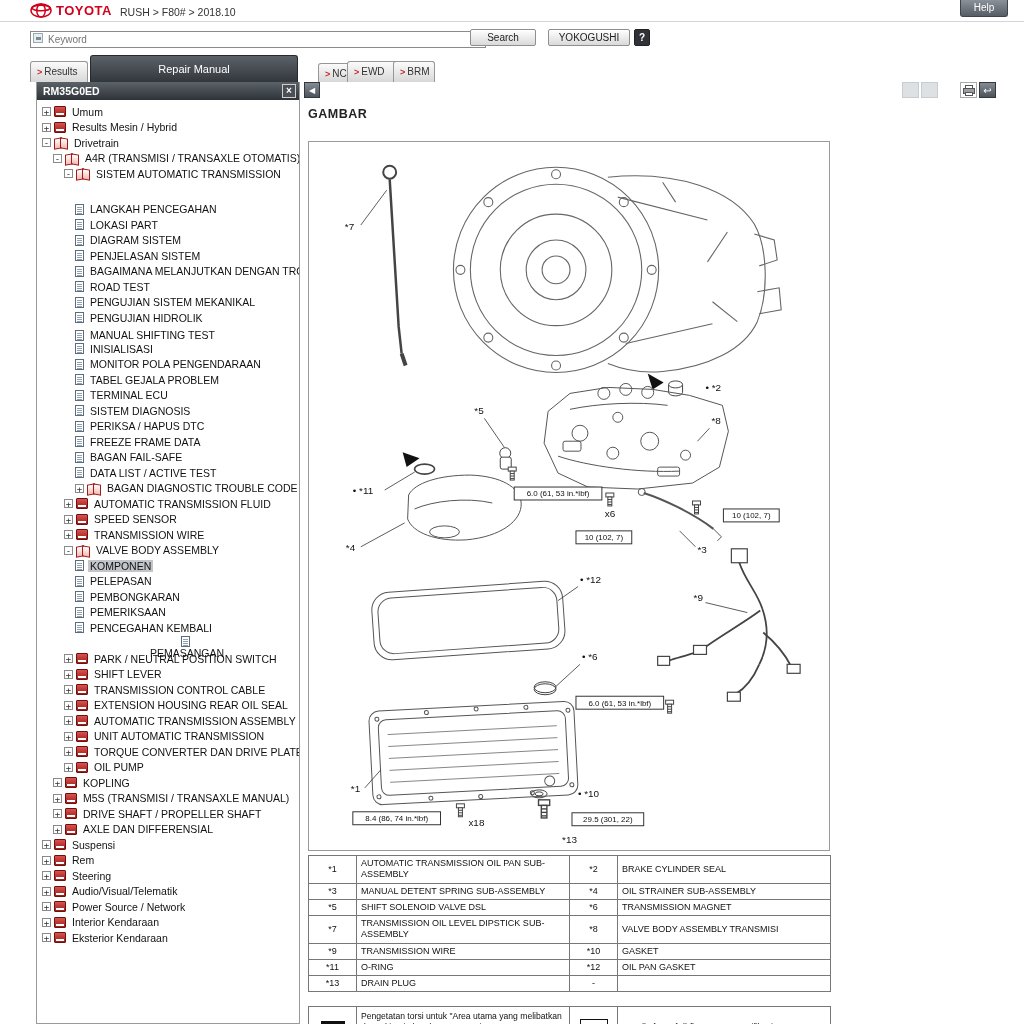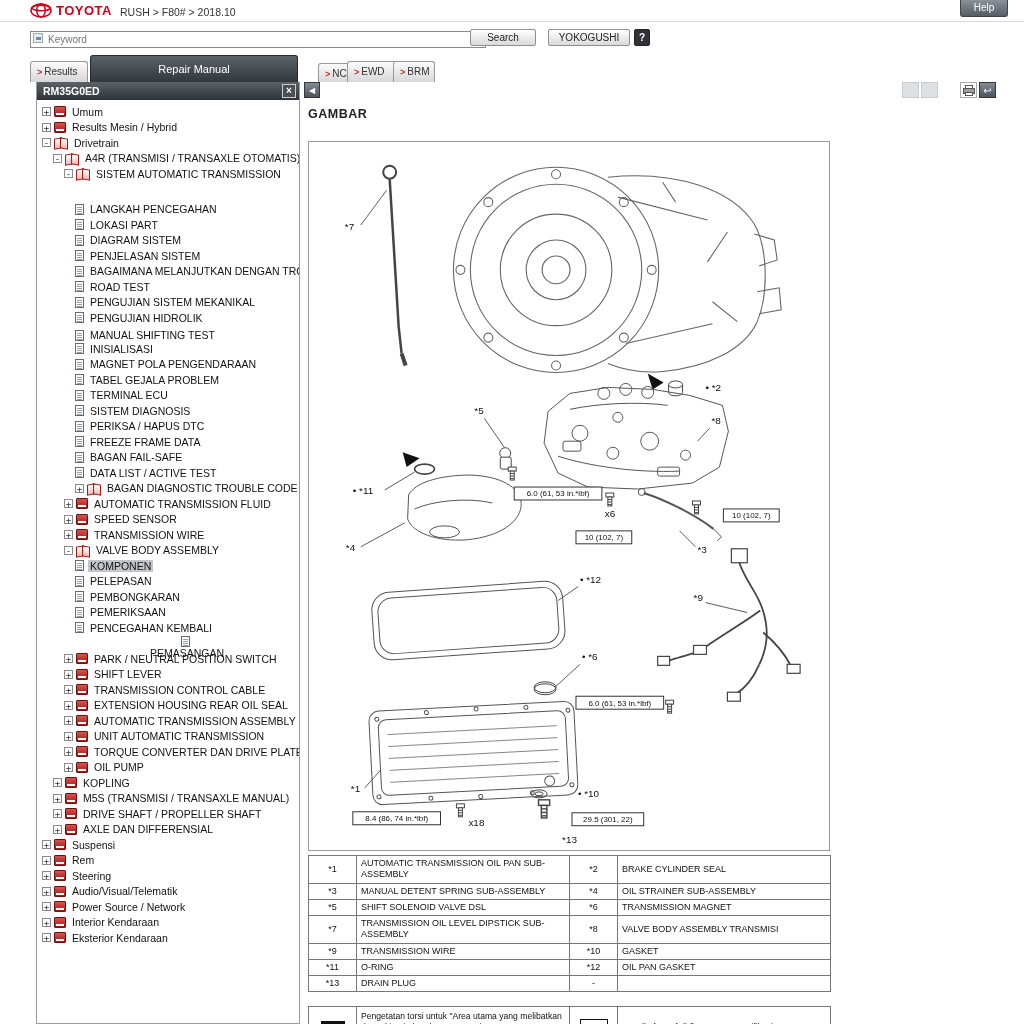--- a/index.html
+++ b/index.html
@@ -207,21 +207,21 @@
           <div class="trow" style="padding-left: 38px; align-items: flex-end;">
             <span class="ic ic-pg"></span>
             <span class="lbl">MANUAL SHIFTING TEST</span>
           </div>
           <div class="trow" style="padding-left: 38px;">
             <span class="ic ic-pg"></span>
             <span class="lbl">INISIALISASI</span>
           </div>
           <div class="trow" style="padding-left: 38px;">
             <span class="ic ic-pg"></span>
-            <span class="lbl">MAGNET POLA PENGENDARAAN</span>
+            <span class="lbl">MONITOR POLA PENGENDARAAN</span>
           </div>
           <div class="trow" style="padding-left: 38px;">
             <span class="ic ic-pg"></span>
             <span class="lbl">TABEL GEJALA PROBLEM</span>
           </div>
           <div class="trow" style="padding-left: 38px;">
             <span class="ic ic-pg"></span>
             <span class="lbl">TERMINAL ECU</span>
           </div>
           <div class="trow" style="padding-left: 38px;">

